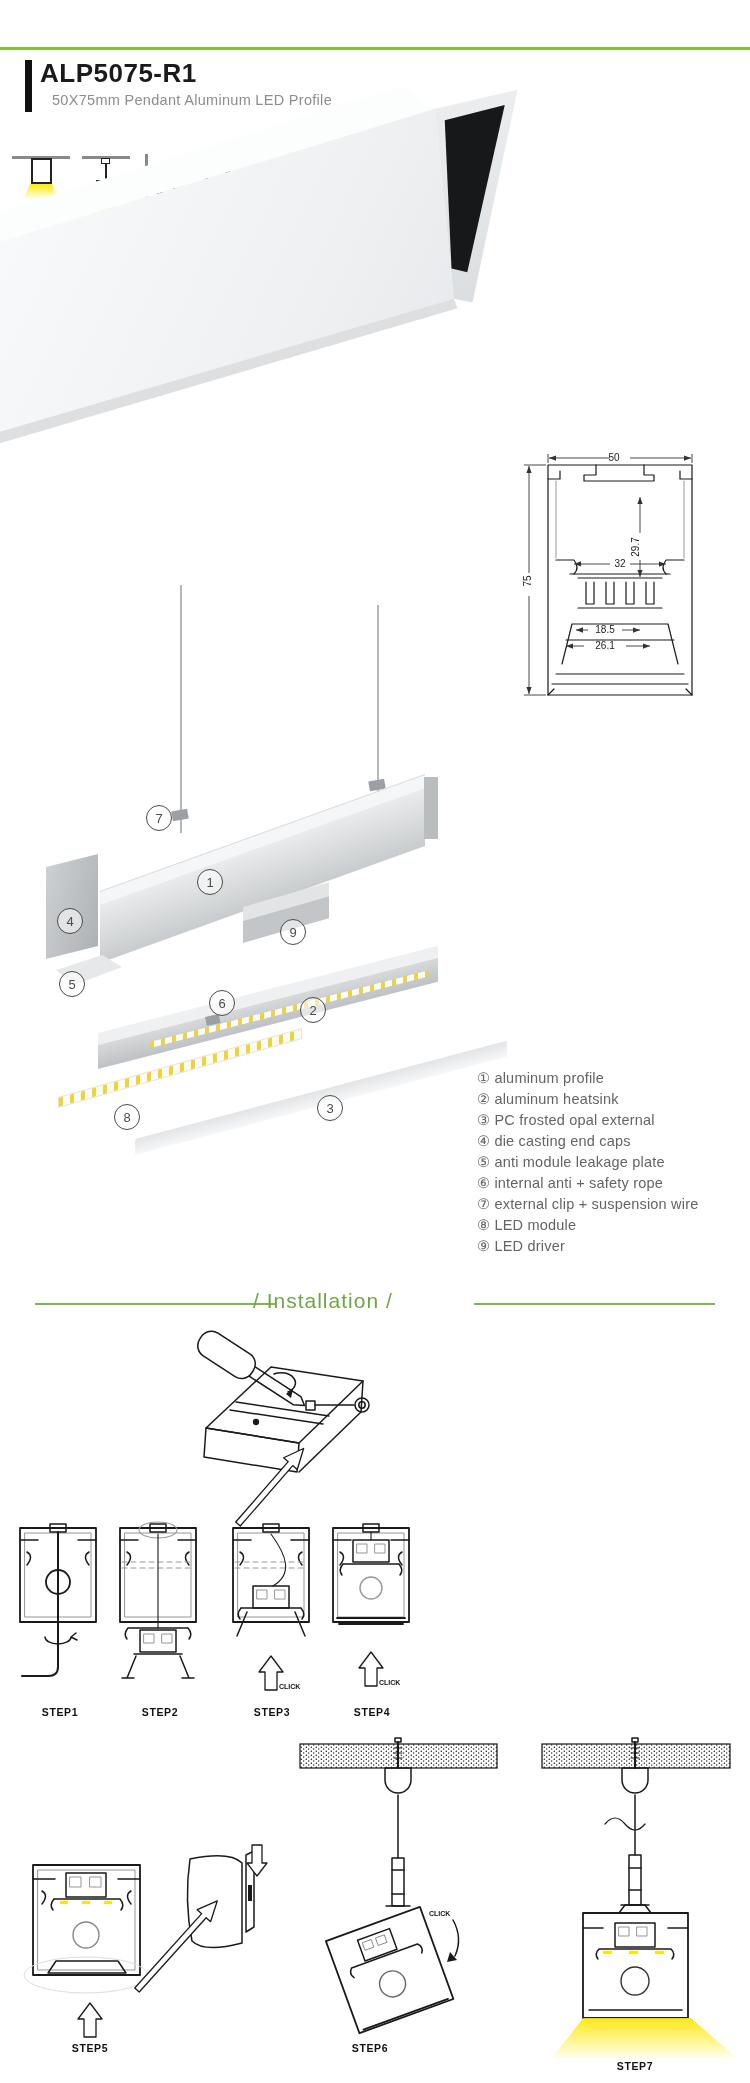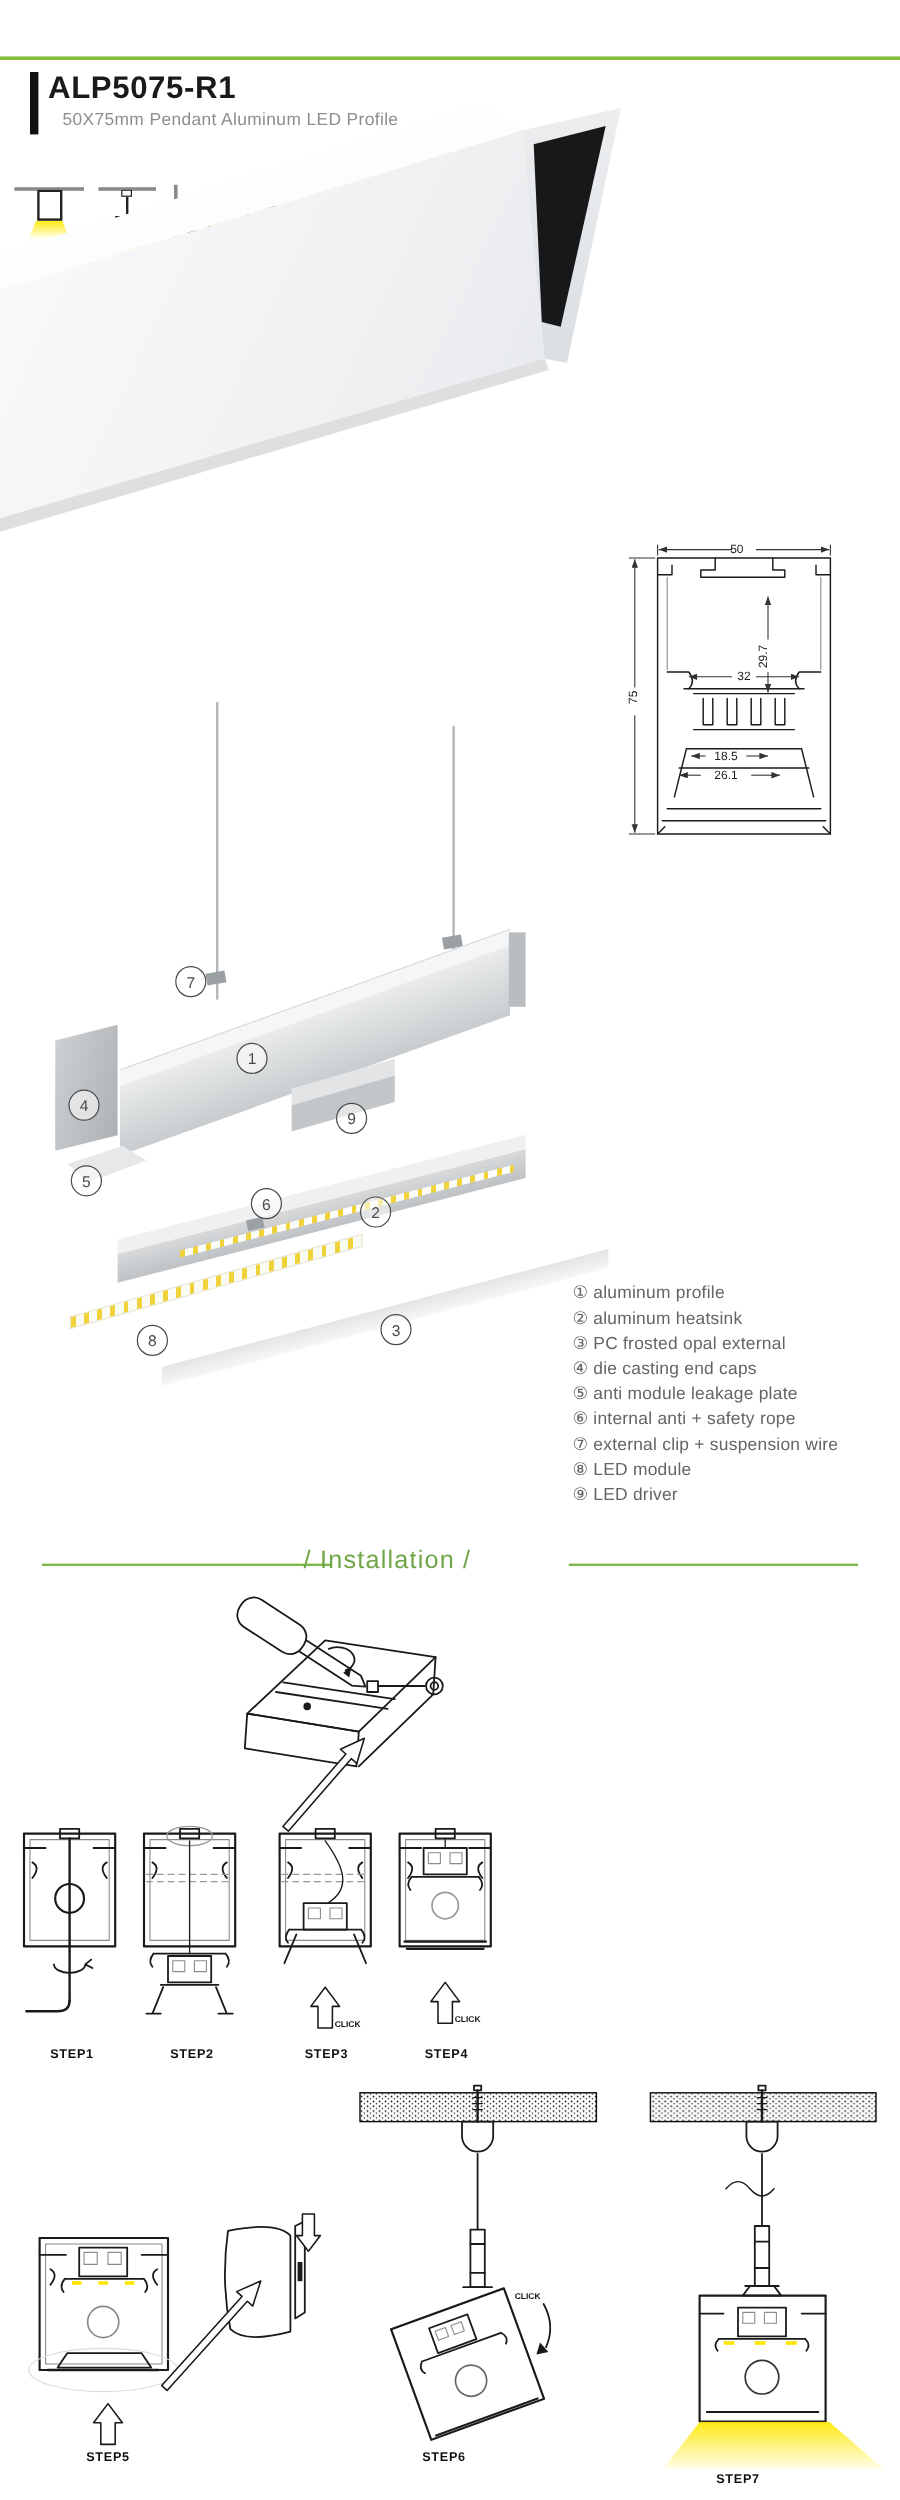--- a/index.html
+++ b/index.html
@@ -435,15 +435,15 @@
     </g>
   </svg>
   <div class="abs glow7"></div>
 
   <div class="abs steplabel" style="left:20px;top:1706px;">STEP1</div>
   <div class="abs steplabel" style="left:120px;top:1706px;">STEP2</div>
   <div class="abs steplabel" style="left:232px;top:1706px;">STEP3</div>
   <div class="abs steplabel" style="left:332px;top:1706px;">STEP4</div>
   <div class="abs steplabel" style="left:50px;top:2042px;">STEP5</div>
   <div class="abs steplabel" style="left:330px;top:2042px;">STEP6</div>
-  <div class="abs steplabel" style="left:575px;top:2060px;">STEP7</div>
+  <div class="abs steplabel" style="left:595px;top:2060px;">STEP7</div>
 
 </div>
 
 </body></html>

